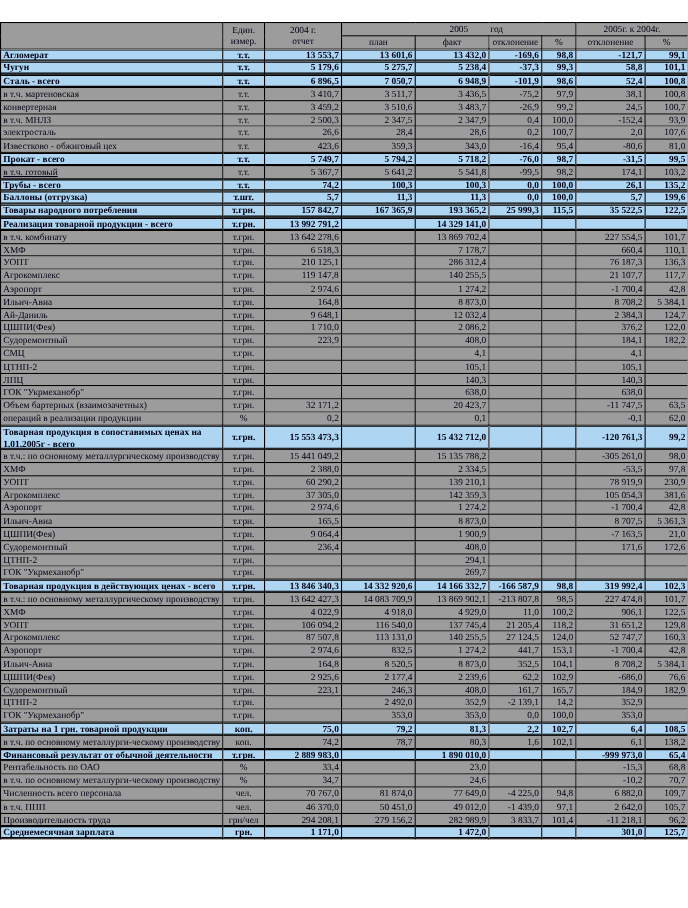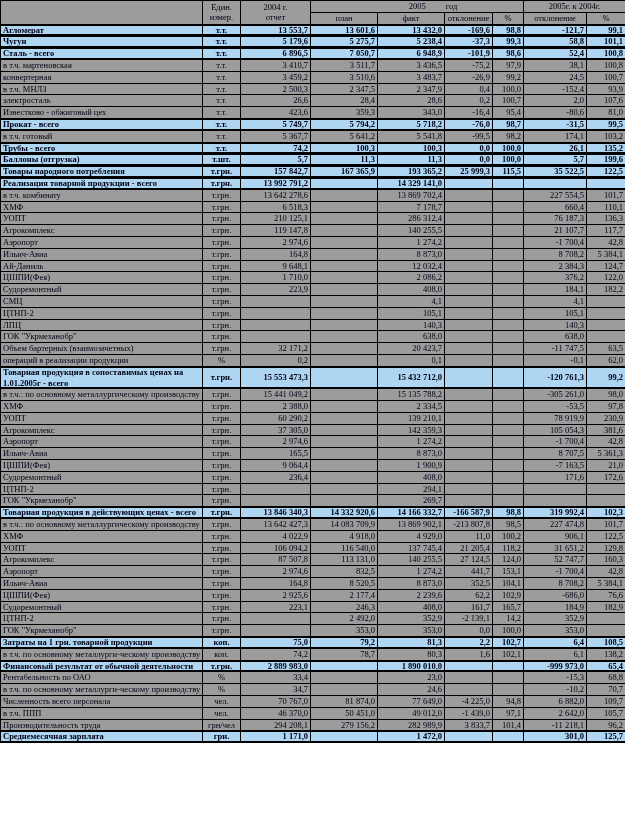--- a/index.html
+++ b/index.html
@@ -1,42 +1,42 @@
 <!DOCTYPE html>
 <html style="--hl: #aed6f2; --base: #9c9c9c; --bd: #000000; --tx: #000014;"><head>
 <meta charset="utf-8">
 <style>
   :root{
     --hl:#aed6f2; --base:#9c9c9c; --bd:#000000; --tx:#000014;
   }
   *{box-sizing:border-box;}
   html,body{margin:0;padding:0;width:625px;height:825px;overflow:hidden;background:#ffffff;}
   body{font-family:"Liberation Serif","DejaVu Serif",serif;color:var(--tx);}
-  table{border-collapse:collapse;table-layout:fixed;width:625px;}
+  table{border-collapse:collapse;table-layout:fixed;width:625px;margin-top:20px;}
   col.c-lbl{width:202px;} col.c-unit{width:38px;} col.c-2004{width:70px;}
   col.c-plan{width:67px;} col.c-fact{width:67px;} col.c-dev{width:48px;}
   col.c-pct{width:31px;} col.c-dev2{width:63px;} col.c-pct2{width:39px;}
   th,td{
     border:1px solid var(--bd);
     font-size:8.5px;
     line-height:10.8px;
     padding:0;
     background:var(--base);
     overflow:hidden;
     vertical-align:middle;
     font-weight:normal;
   }
   thead th{text-align:center;}
   thead .grp{border-bottom:1px solid var(--bd);}
   td.lbl{text-align:left;padding-left:2px;padding-right:1px;}
   td.unit{text-align:center;}
   td.num{text-align:right;padding-right:2px;white-space:nowrap;}
   tr.hl td{background:var(--hl);font-weight:bold;
     box-shadow:inset 0 1px 0 var(--bd), inset 0 -1px 0 var(--bd);}
-  td.ind{}
+  td.ind{text-decoration:underline;}
   th.sp{word-spacing:18px;padding-left:32px;}
 </style>
 </head>
 <body>
 
 <table>
   <colgroup>
     <col class="c-lbl">
       <col class="c-unit">
       <col class="c-2004">

